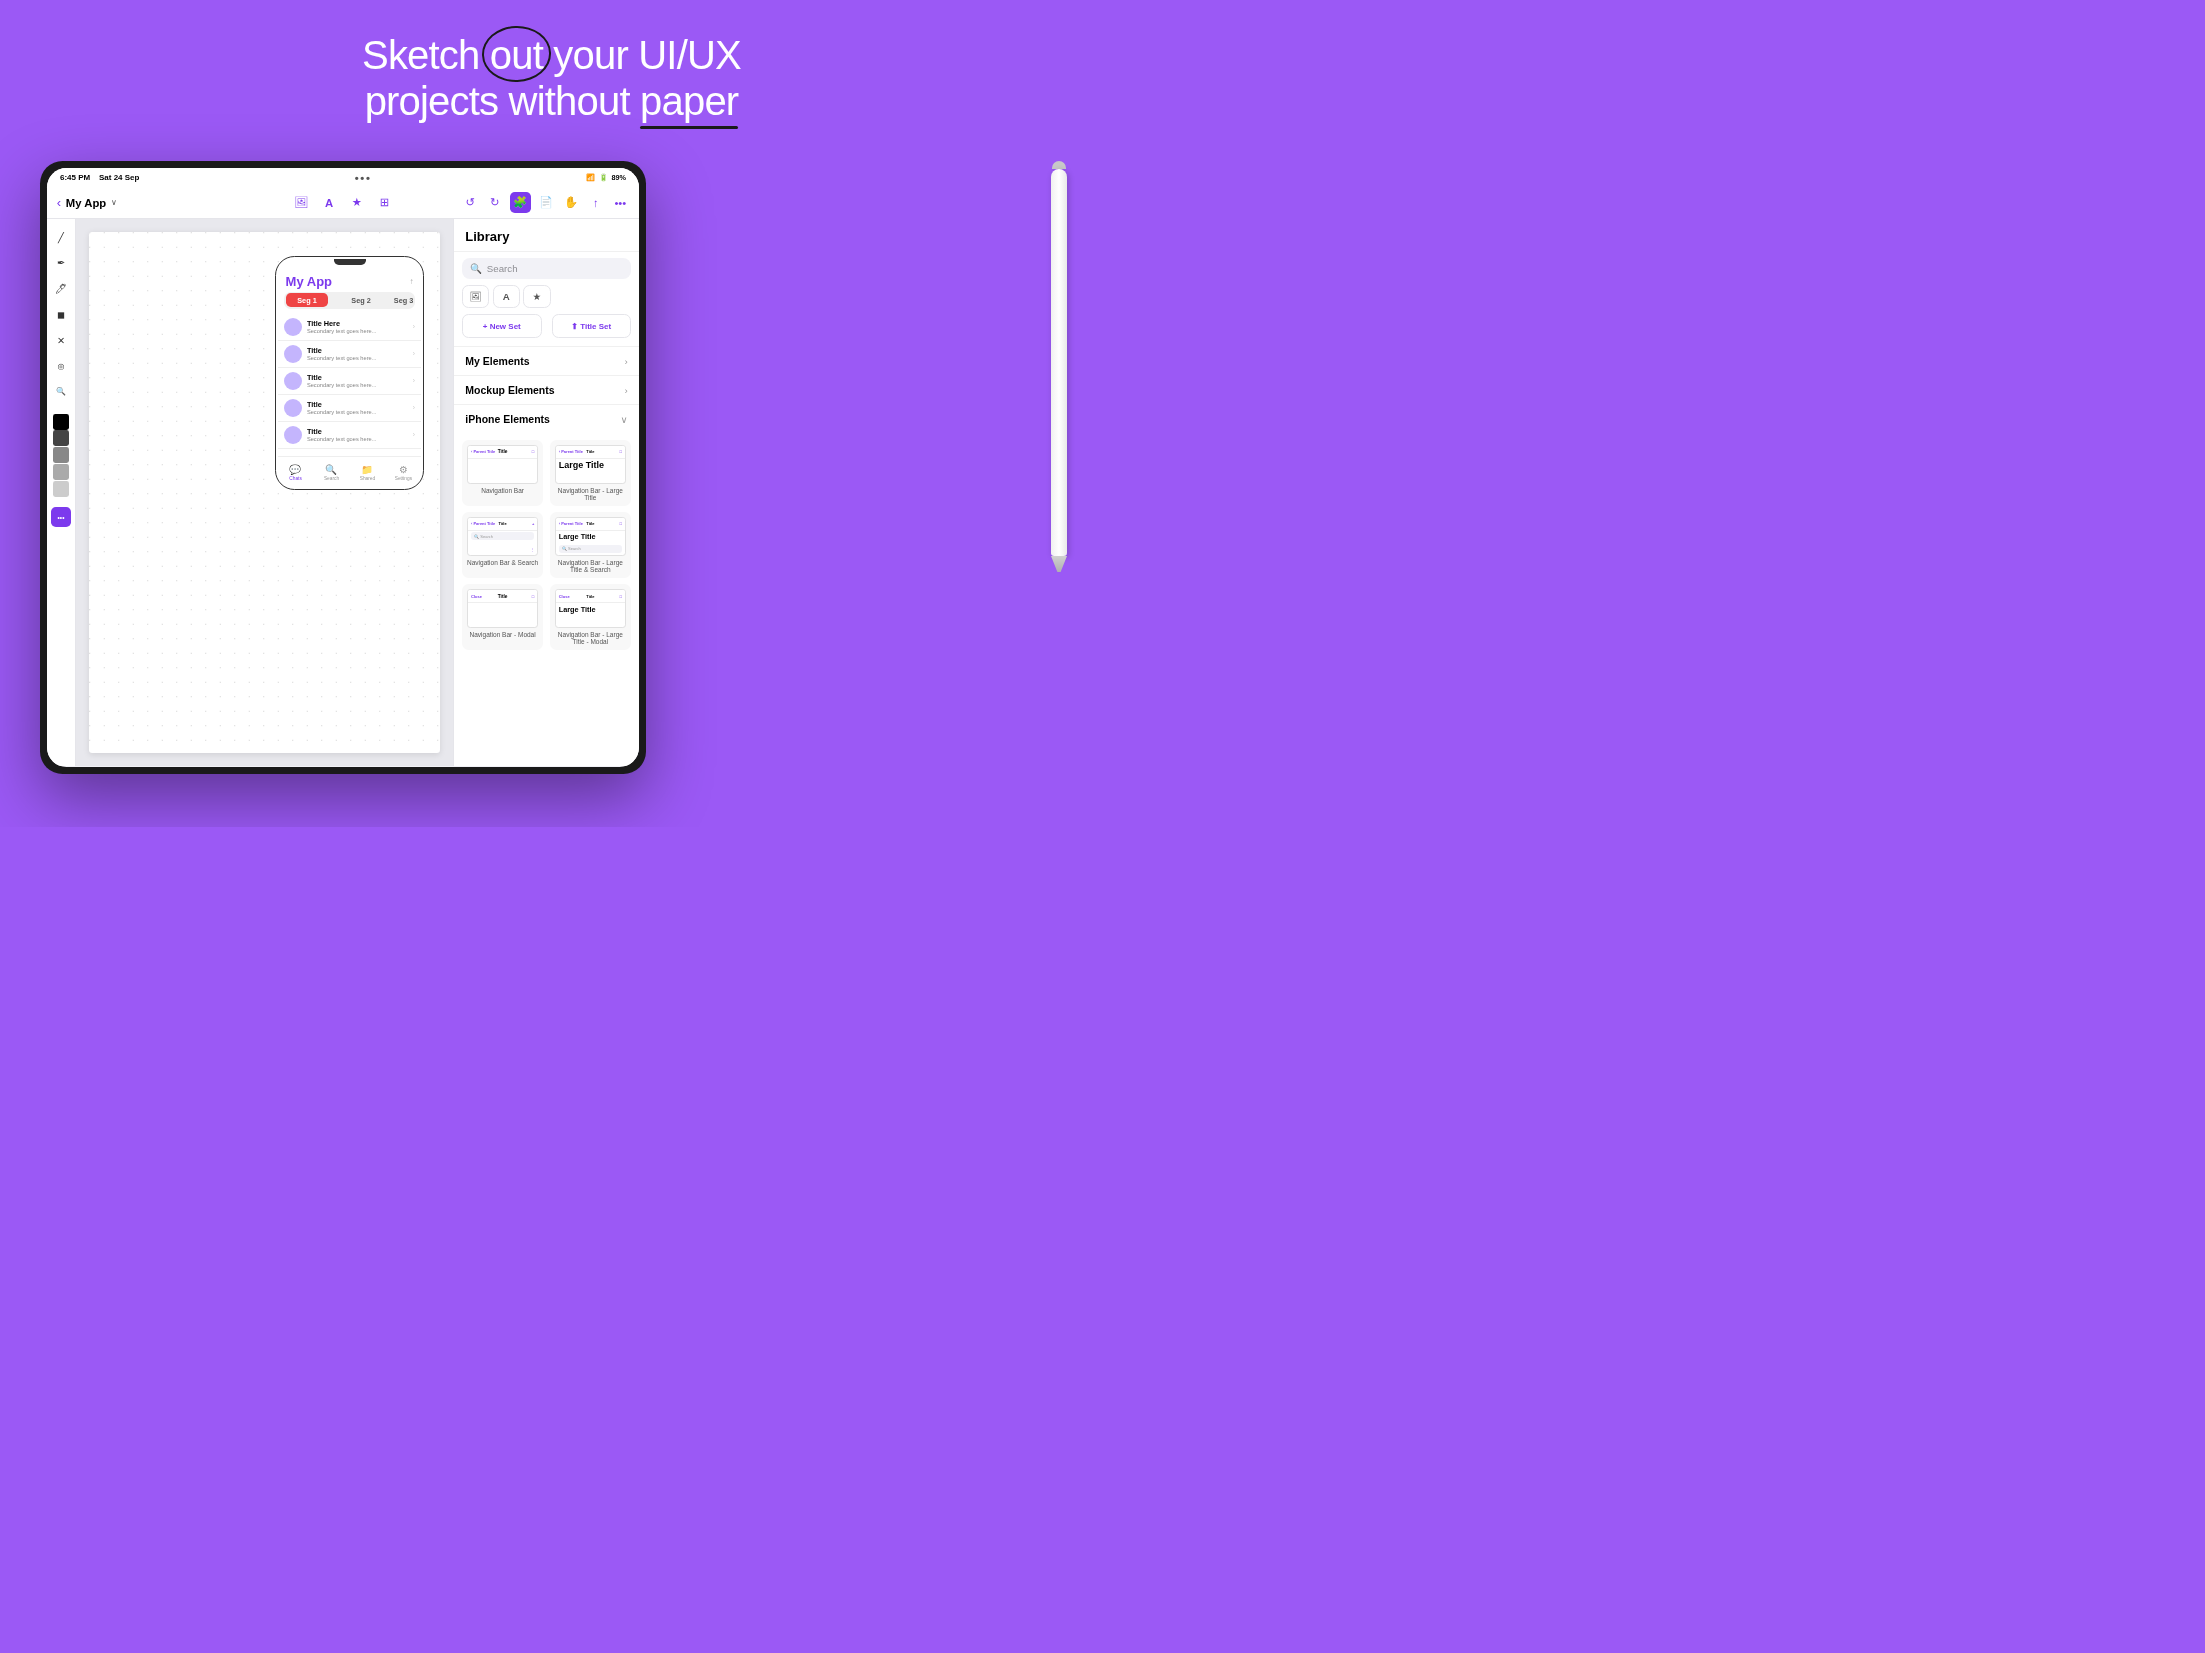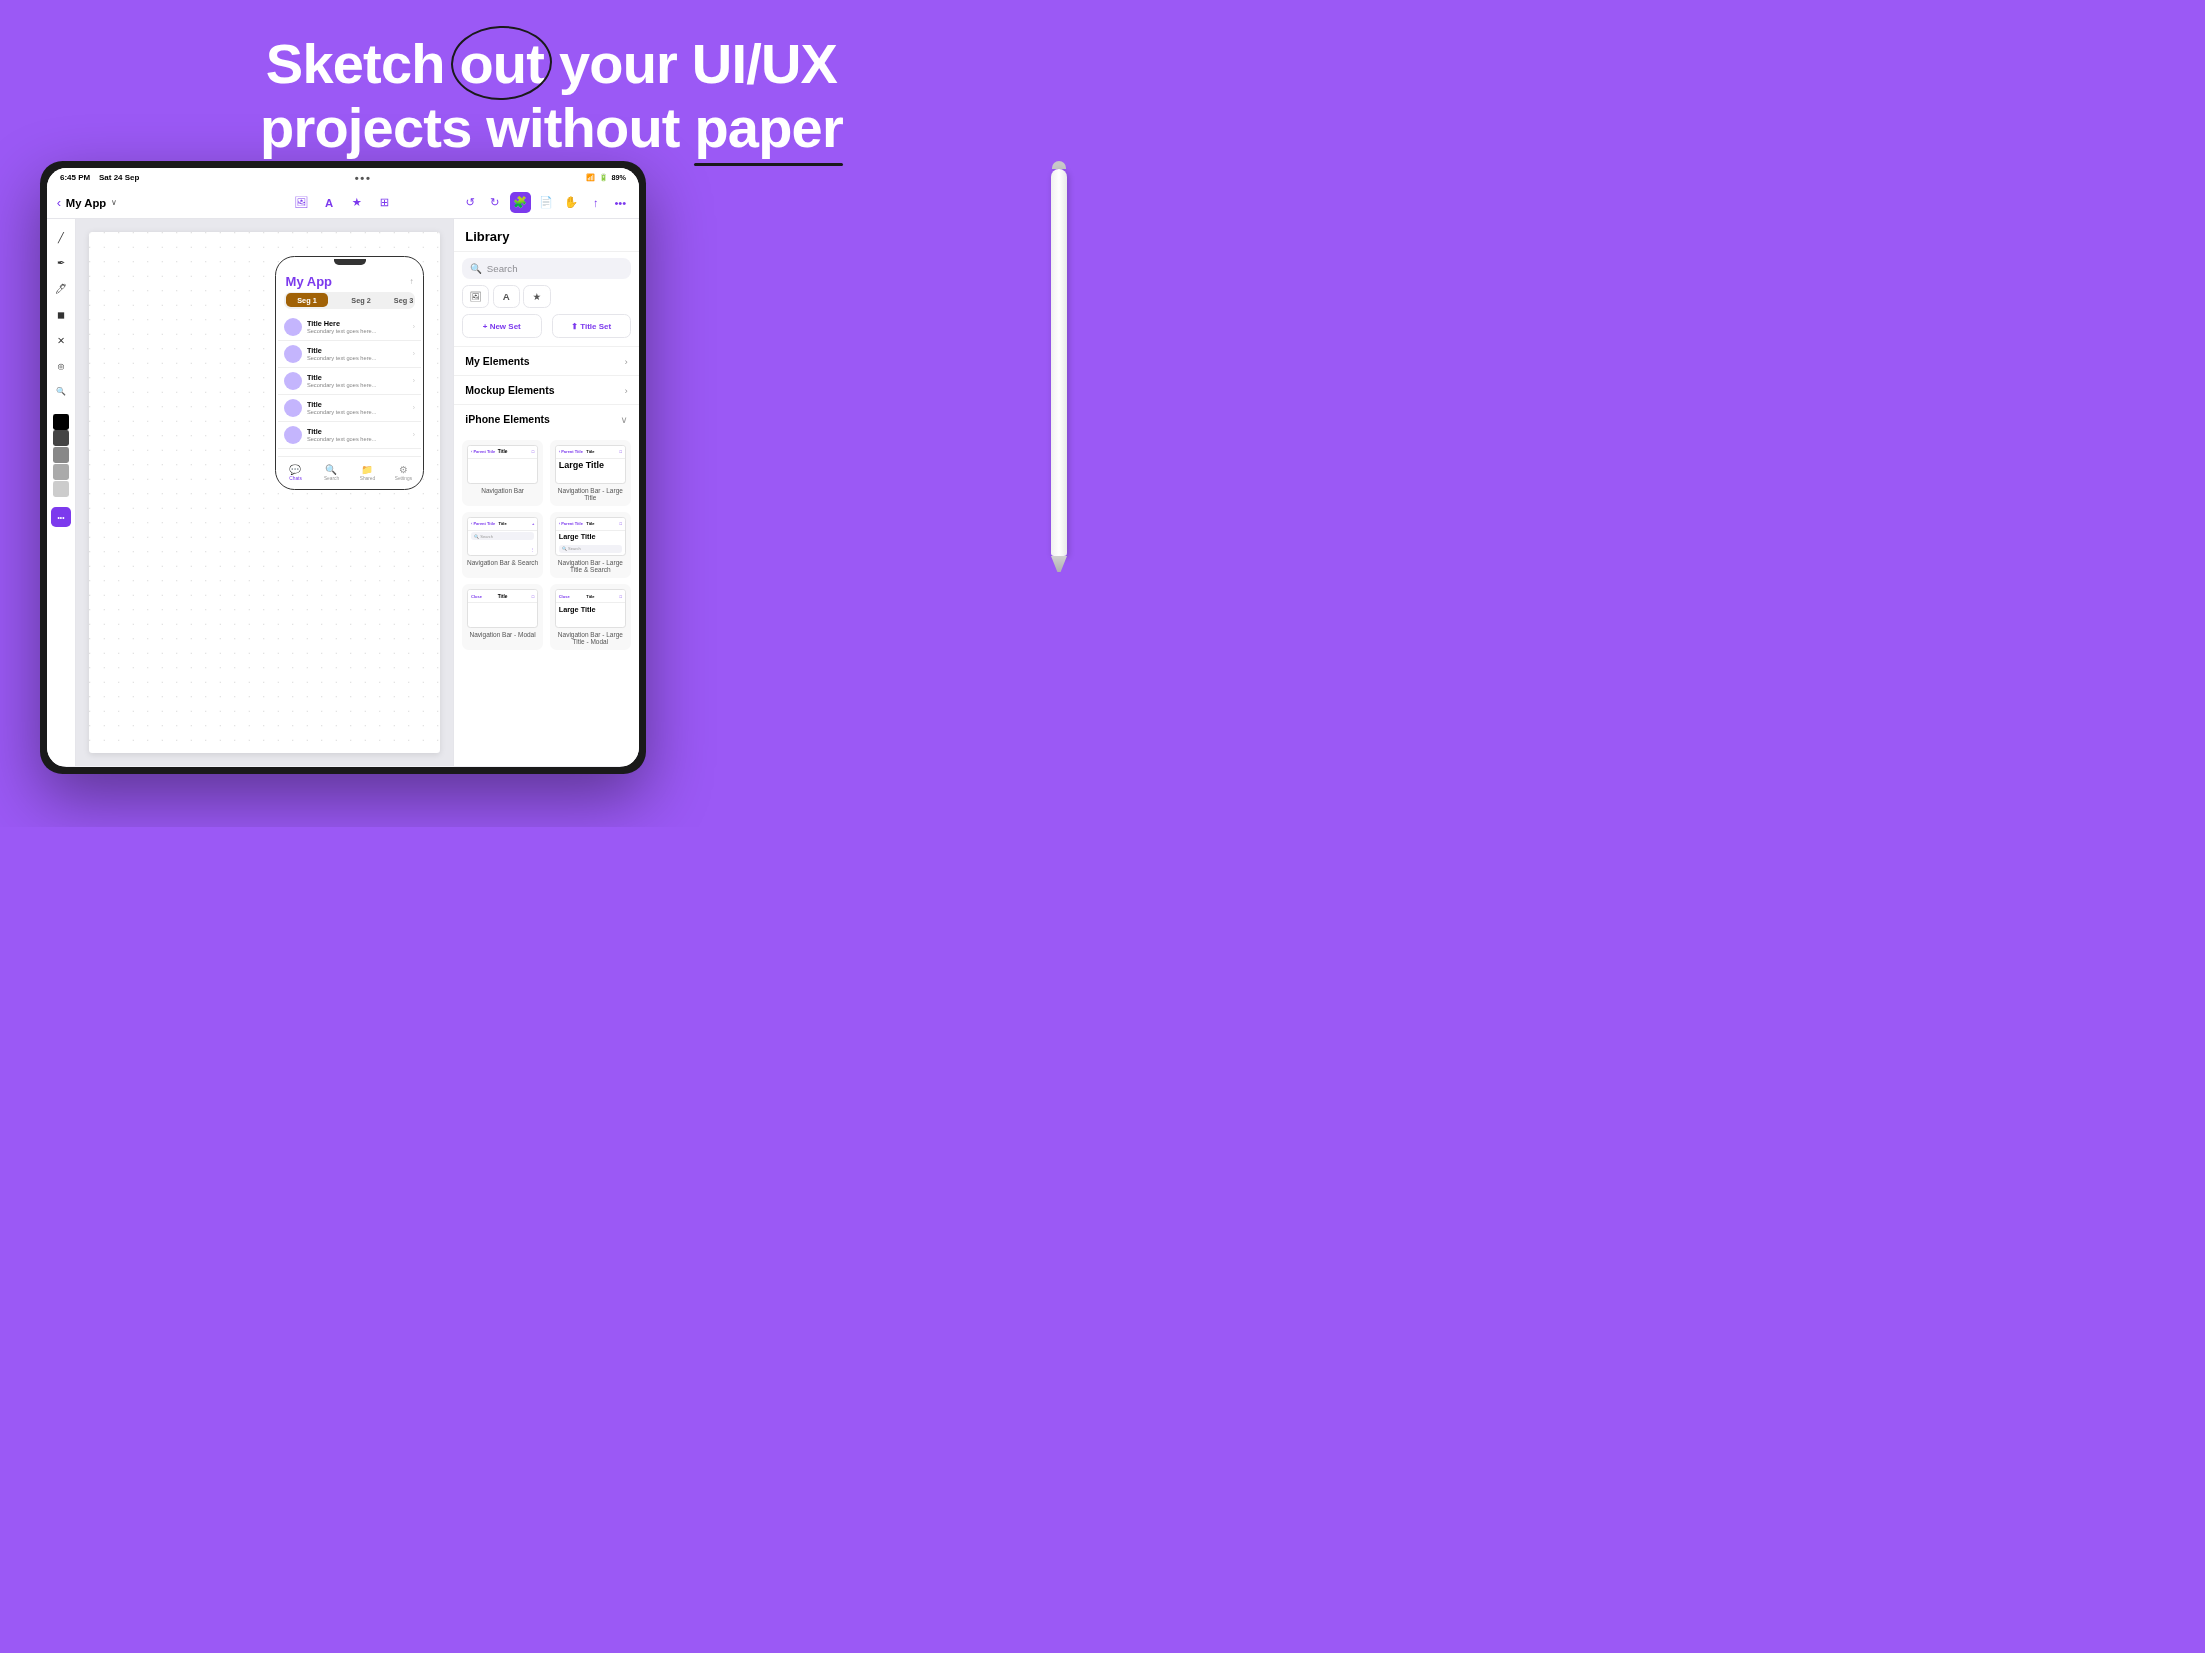--- a/index.html
+++ b/index.html
@@ -13,22 +13,22 @@
     }
 
     
     .hero-section {
       text-align: center;
       padding-top: 32px;
       position: relative;
       z-index: 2;
     }
     .hero-title {
-      font-size: 56px;
-      font-weight: 700;
+      font-size: 40px;
+      font-weight: 400;
       color: white;
       line-height: 1.15;
       letter-spacing: -0.8px;
     }
     .hero-title .highlight {
       position: relative;
       display: inline-block;
     }
     .hero-title .highlight::after {
       content: '';
@@ -257,21 +257,21 @@
     }
     .seg-item {
       flex: 1;
       text-align: center;
       font-size: 7.3px;
       padding: 2.4px 0;
       border-radius: 4.8px;
       font-weight: 600;
     }
     .seg-item.active {
-      background: #a16207;
+      background: #ef4444;
       color: white;
     }
     .seg-item.inactive { color: #555; text-align: right; }
     .list-item-mock {
       display: flex;
       align-items: center;
       padding: 4px 6.5px;
       border-bottom: 0.4px solid #eee;
       gap: 4.8px;
     }

